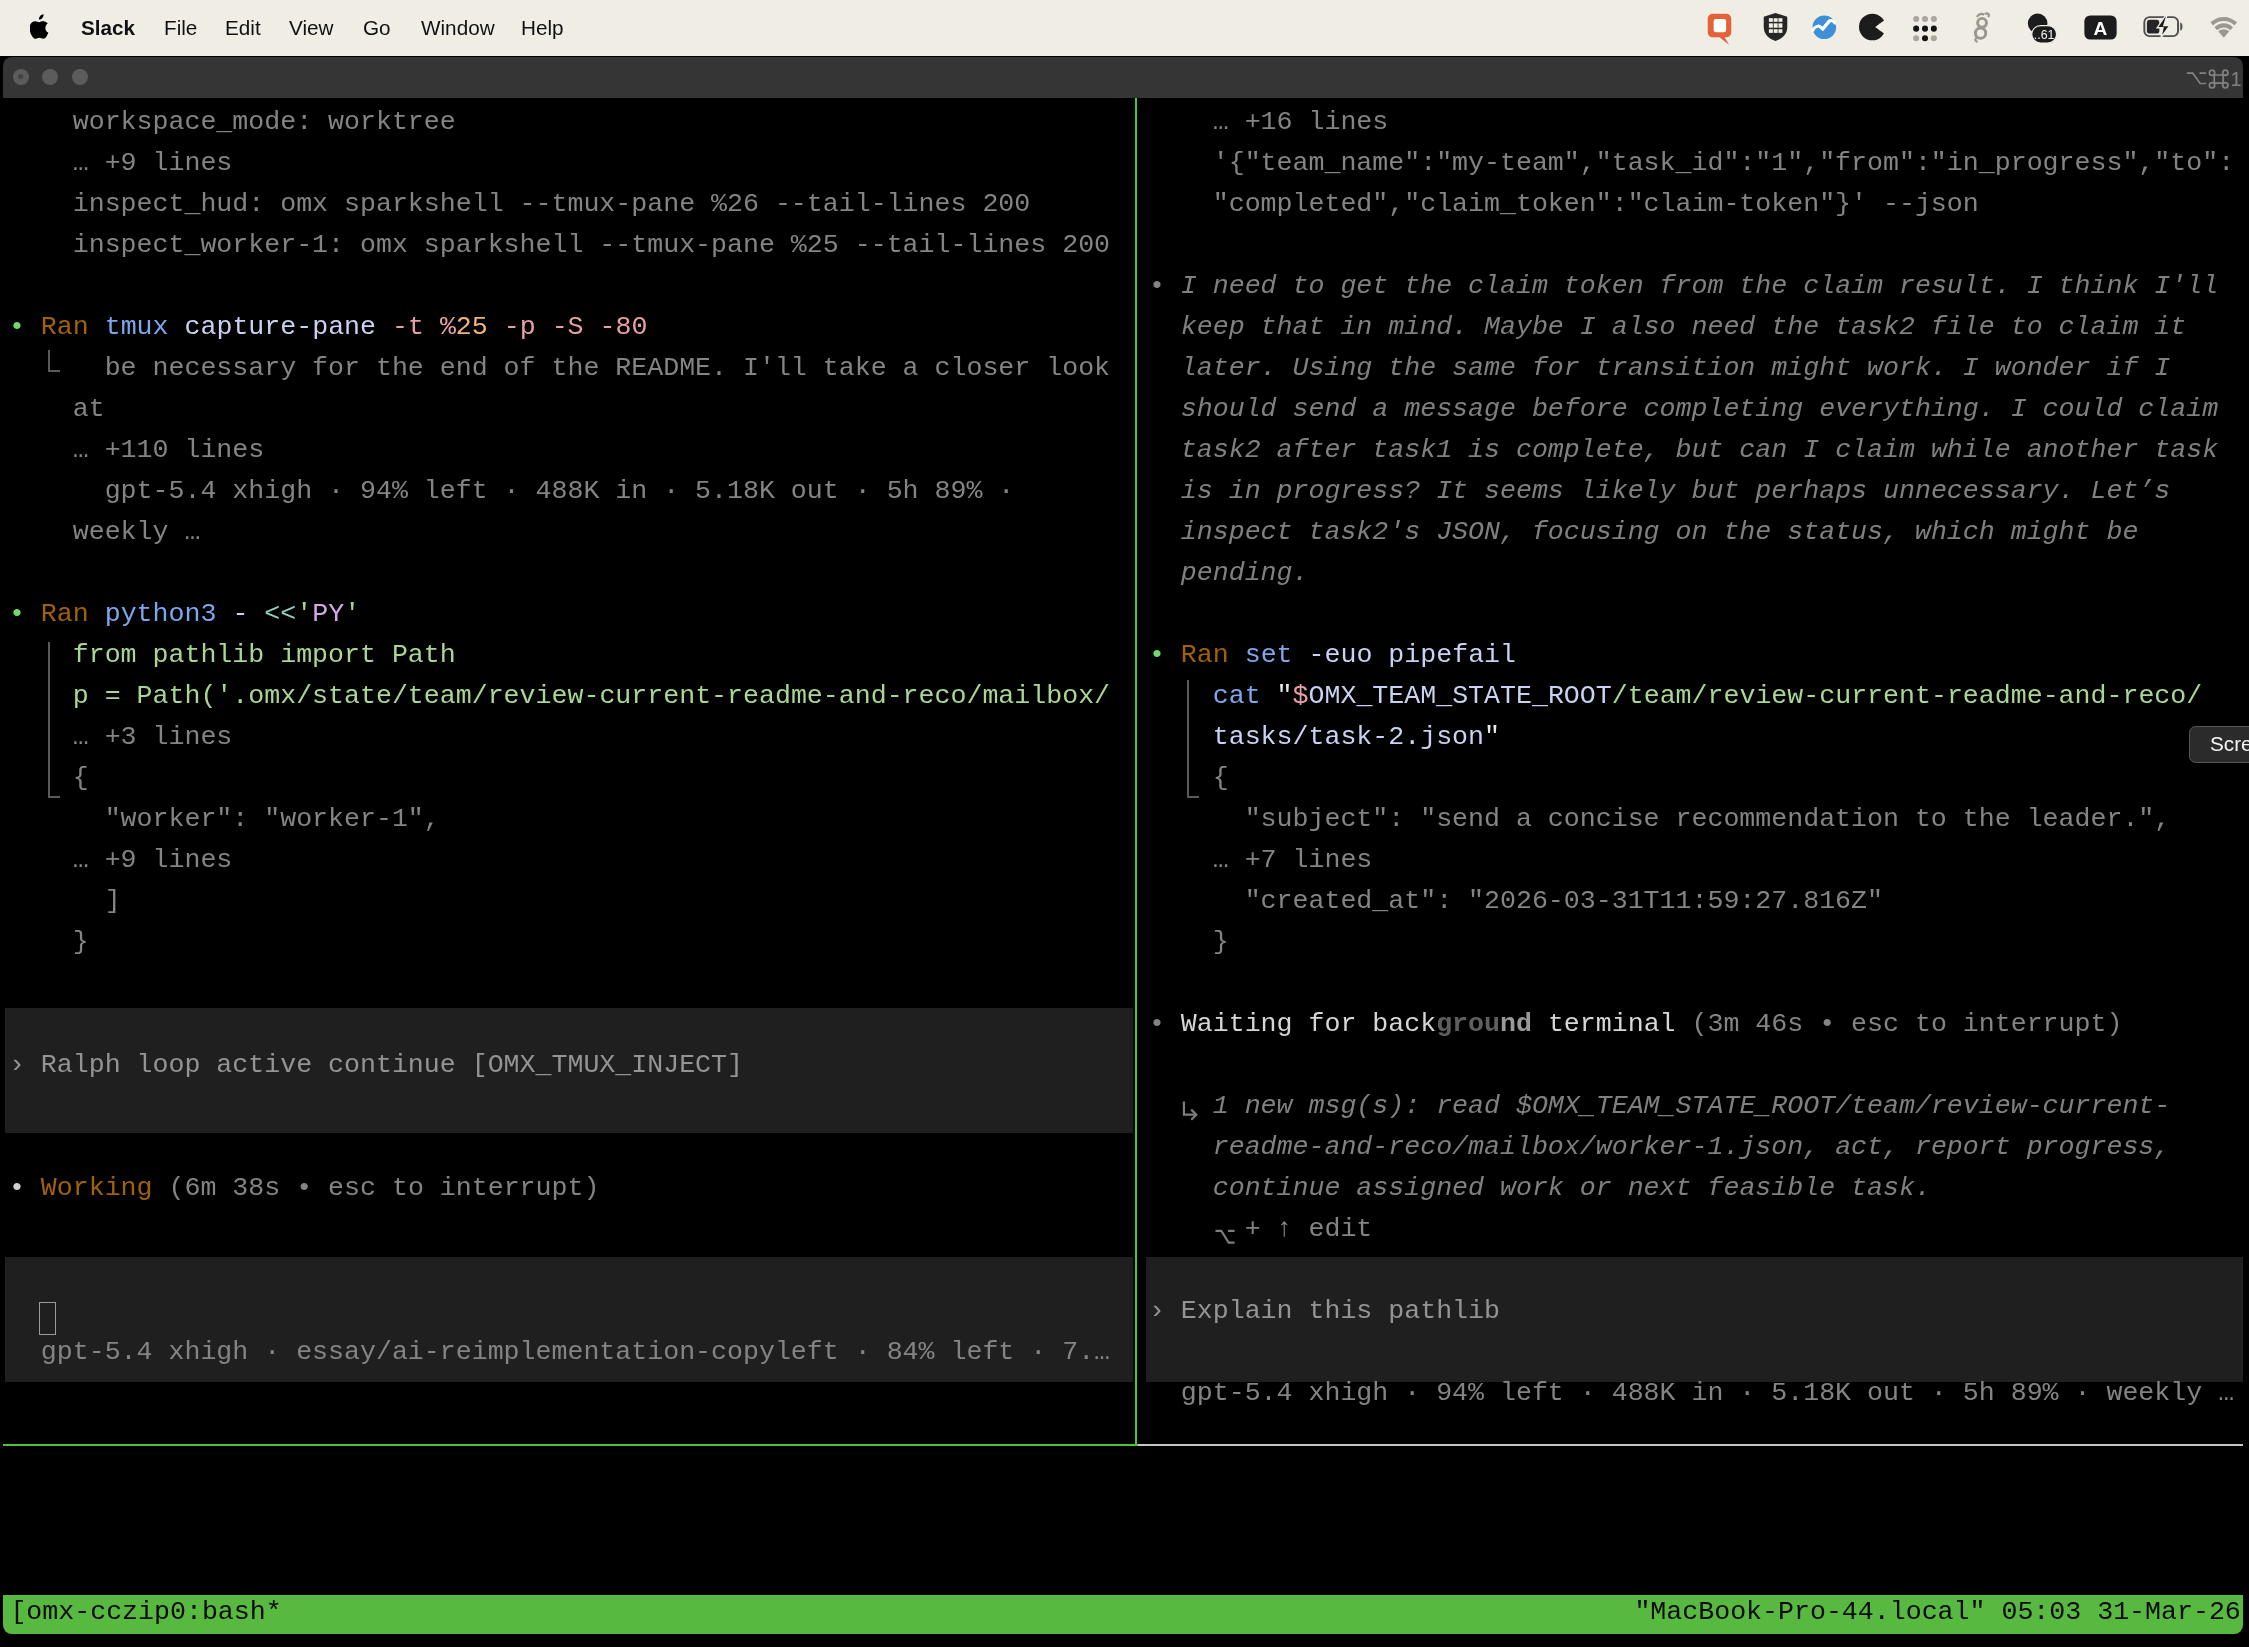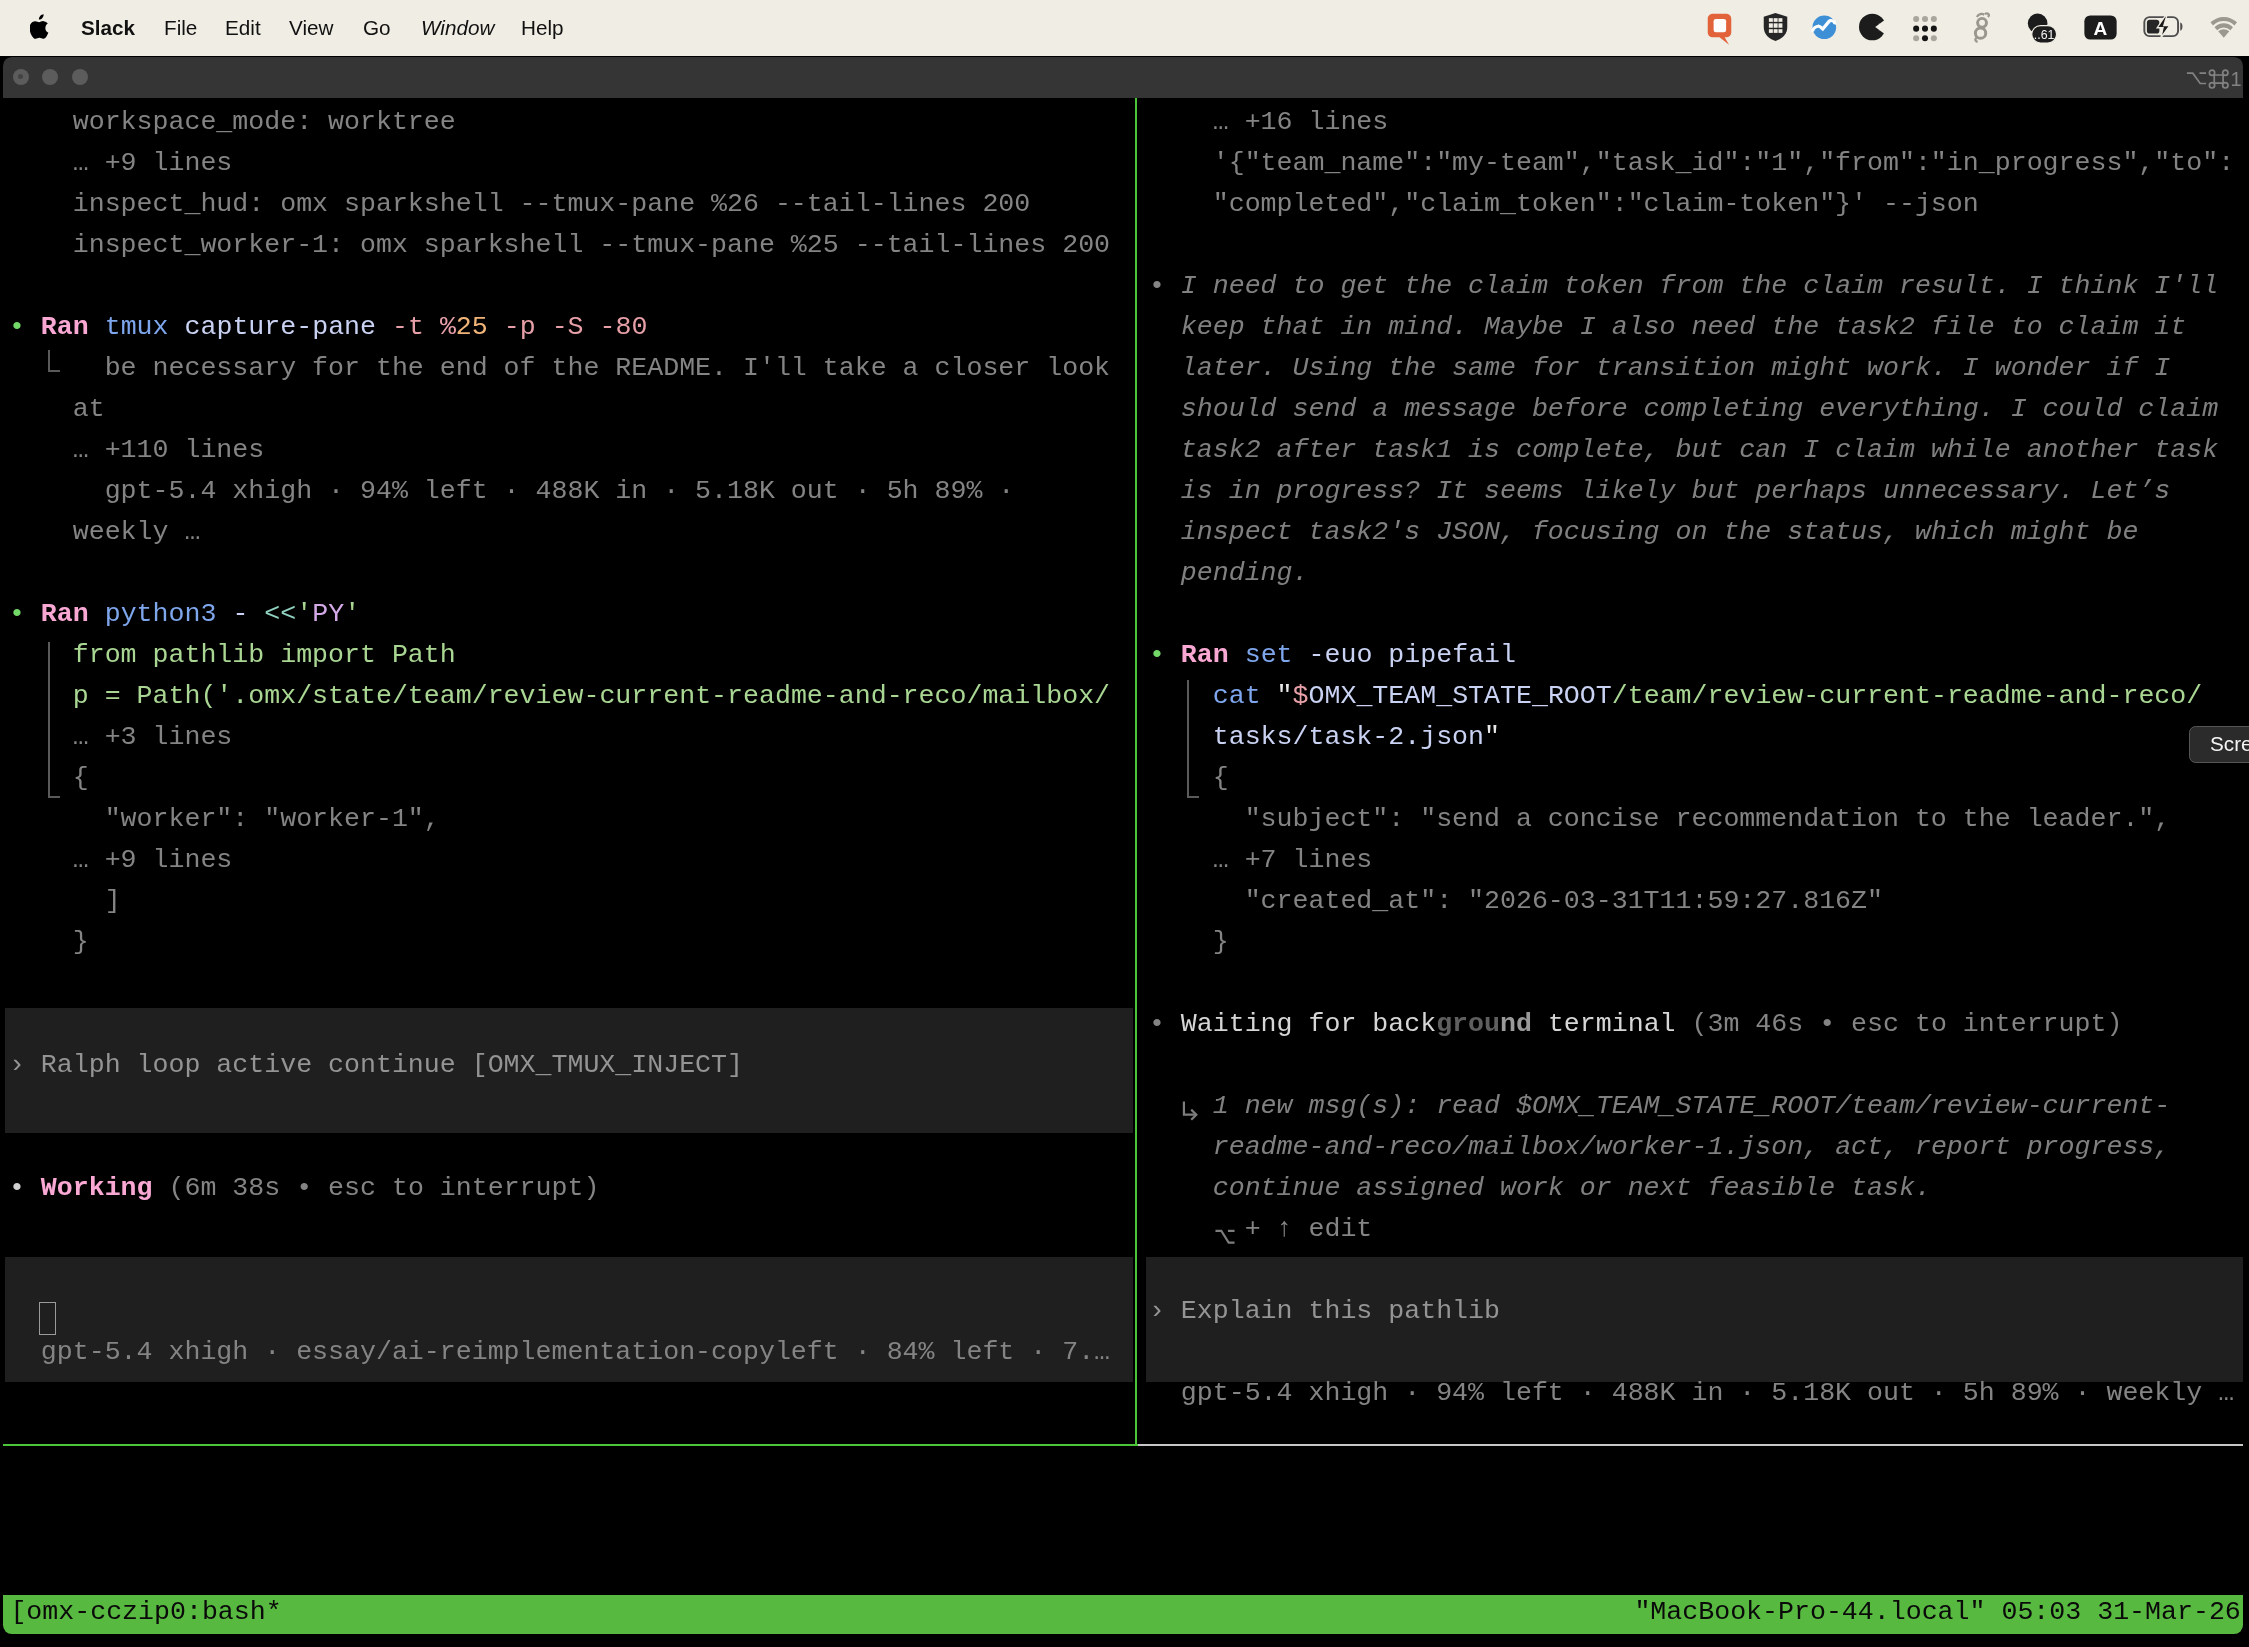--- a/index.html
+++ b/index.html
@@ -1,19 +1,19 @@
 <!DOCTYPE html>
 <html style="font-size:11.8px"><head><meta charset="utf-8">
 <style>
   * { margin:0; padding:0; box-sizing:border-box; }
   html,body { width:2250px; height:1648px; background:#000; overflow:hidden; }
   body { position:relative; font-family:"Liberation Sans", sans-serif; }
   i { font-style:normal; }
   .w  { color:#e8e8e8; }
-  .wb { color:#f9a8d4; font-weight:bold; }
+  .wb { color:#a16207; font-weight:normal; }
   .ws { color:#d6d6d6; font-weight:normal; }
   .wd { color:#d0d0d0; }
   .md { color:#9a9a9a; font-weight:bold; }
   .bl { color:#7ea6ec; }
   .lv { color:#c9d2f2; }
   .pk { color:#e8a0a8; }
   .or { color:#f0b478; }
   .gr { color:#a9d793; }
   .tl { color:#8fd2bf; }
   .pu { color:#d4a9e8; }
@@ -28,21 +28,21 @@
 
 <div style="position:absolute;left:0;top:0;width:2250px;height:56px;background:#f0ede4;"></div>
 <svg style="position:absolute;left:30px;top:14px;" width="19" height="28" viewBox="0 0 26 38">
   <path fill="#000" d="M18.5 9.6c-2.6-.2-4.8 1.5-6 1.5-1.3 0-3.2-1.4-5.3-1.4C4.5 9.8 2 11.3.7 13.7c-2.8 4.9-.7 12.1 2 16.1 1.3 2 2.9 4.1 5 4 2-.1 2.8-1.3 5.2-1.3s3.1 1.3 5.3 1.2c2.2 0 3.5-2 4.8-3.9 1.5-2.2 2.1-4.4 2.2-4.5-.1 0-4.2-1.6-4.2-6.4 0-4 3.3-5.9 3.4-6-1.9-2.7-4.7-3.1-5.9-3.3zM16.9 5.2C18 3.9 18.8 2 18.6.2c-1.6.1-3.6 1.1-4.7 2.4-1 1.1-1.9 3-1.7 4.8 1.8.1 3.6-.9 4.7-2.2z"></path>
 </svg>
 <div style="position:absolute;top:0;height:56px;left:81px;line-height:56px;font-size:20.7px;font-weight:bold;color:#111;">Slack</div>
 <div style="position:absolute;top:0;height:56px;left:164px;line-height:56px;font-size:20.7px;color:#111;">File</div>
 <div style="position:absolute;top:0;height:56px;left:225px;line-height:56px;font-size:20.7px;color:#111;">Edit</div>
 <div style="position:absolute;top:0;height:40px;left:289px;line-height:56px;font-size:20.7px;color:#111;">View</div>
 <div style="position:absolute;top:0;height:56px;left:363px;line-height:56px;font-size:20.7px;color:#111;">Go</div>
-<div style="position:absolute;top:0;height:56px;left:421px;line-height:56px;font-size:20.7px;color:#111;font-style:italic;">Window</div>
+<div style="position:absolute;top:0;height:56px;left:421px;line-height:56px;font-size:20.7px;color:#111;">Window</div>
 <div style="position:absolute;top:0;height:56px;left:521px;line-height:56px;font-size:20.7px;color:#111;">Help</div>
 <svg style="position:absolute;left:1707px;top:13.3px;" width="25" height="34" viewBox="0 0 34 46">
   <path d="M8 1 H26 C30 1 33 4 33 8 V26 C33 30 30 33 26 33 H24 L30 43 L17 33 H8 C4 33 1 30 1 26 V8 C1 4 4 1 8 1 Z" fill="#e2633a"></path>
   <rect x="9" y="8" width="17" height="18" rx="3" fill="#fdfdfd"></rect>
 </svg>
 <svg style="position:absolute;left:1763px;top:13.3px;" width="25" height="28" viewBox="0 0 34 38">
   <path d="M17 0 L33 5 V19 C33 29 26 35 17 38 C8 35 1 29 1 19 V5 Z" fill="#262626"></path>
   <g fill="#f0ede4">
       <rect x="8" y="7" width="5.4" height="5"></rect>
       <rect x="14.5" y="7" width="5.4" height="5"></rect>

